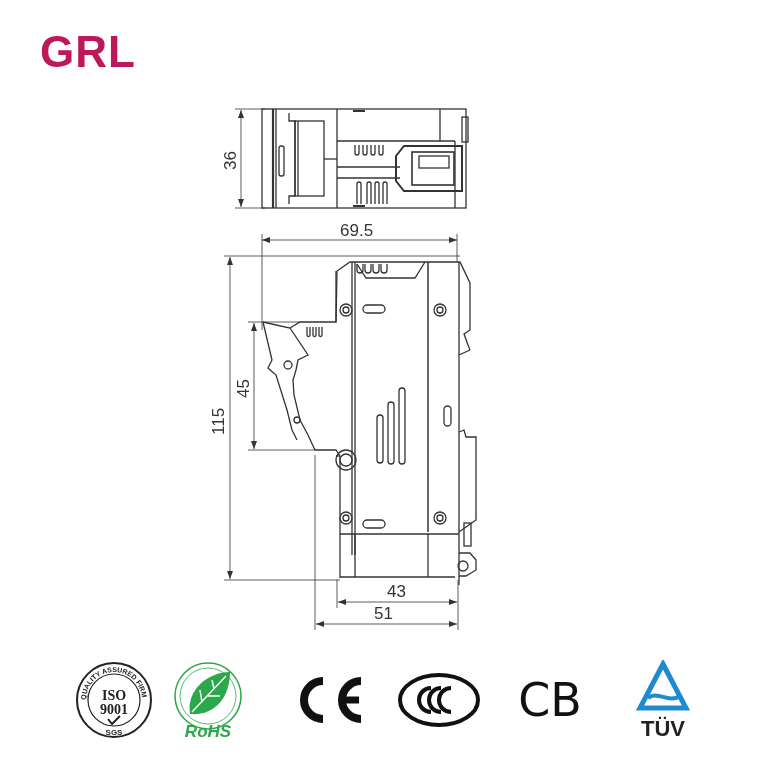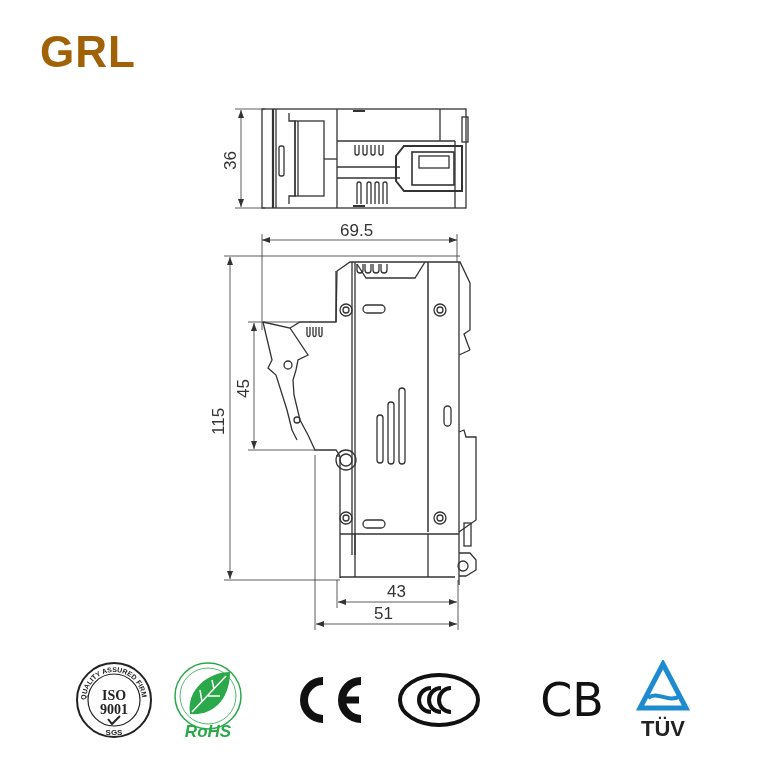--- a/index.html
+++ b/index.html
@@ -7,21 +7,21 @@
   .brand { position:absolute; left:40px; top:30px; font-family:"Liberation Sans", sans-serif; font-weight:bold; font-size:44px; letter-spacing:1px; line-height:1; }
   svg.drawing { position:absolute; left:0; top:0; }
   .dim { font-family:"Liberation Sans", sans-serif; font-size:17px; fill:#333333; }
   .cert { position:absolute; top:660px; height:80px; display:flex; align-items:center; justify-content:center; }
   .cert svg { display:block; }
   .ce-txt { font-family:"DejaVu Sans", sans-serif; font-weight:bold; }
 </style>
 </head>
 <body>
 
-<div class="brand" style="color:#a16207">GRL</div>
+<div class="brand" style="color:#be185d">GRL</div>
 
 <svg class="drawing" width="768" height="768" viewBox="0 0 768 768" fill="none" stroke="#333" stroke-width="1.3">
 
   <g>
 
     <line x1="235" y1="109" x2="265" y2="109" stroke-width="0.8"></line>
     <line x1="235" y1="208" x2="265" y2="208" stroke-width="0.8"></line>
     <line x1="241" y1="110" x2="241" y2="207" stroke-width="0.8"></line>
     <path d="M241 110 l-3 8 h6 z M241 207 l-3 -8 h6 z" fill="#333" stroke="none"></path>
     <text class="dim" transform="translate(236 170) rotate(-90)" stroke="none" fill="#333">36</text>
@@ -166,21 +166,21 @@
 
 <div class="cert" style="left:396px;width:86px;">
   <svg width="84" height="56" viewBox="0 0 84 56">
     <ellipse cx="42" cy="28" rx="39" ry="25" fill="none" stroke="#111" stroke-width="4"></ellipse>
     <path d="M34 16 A12 12 0 1 0 34 40" fill="none" stroke="#111" stroke-width="4"></path>
     <path d="M44 16 A12 12 0 1 0 44 40" fill="none" stroke="#111" stroke-width="4"></path>
     <path d="M54 16 A12 12 0 1 0 54 40" fill="none" stroke="#111" stroke-width="4"></path>
   </svg>
 </div>
 
-<div class="cert" style="left:530px;width:84px;">
+<div class="cert" style="left:508px;width:84px;">
   <div class="ce-txt" style="font-size:46px;color:#111;font-weight:normal;font-family:'DejaVu Sans',sans-serif;">CB</div>
 </div>
 
 <div class="cert" style="left:628px;width:70px;">
   <svg width="66" height="80" viewBox="0 0 66 80">
     <path d="M33 4 L56 48 L10 48 Z" fill="none" stroke="#1e8bd0" stroke-width="5"></path>
     <path d="M18 38 C28 30 38 44 50 36" fill="none" stroke="#1e8bd0" stroke-width="4"></path>
     <text x="33" y="76" text-anchor="middle" font-size="22" font-weight="bold" fill="#222" font-family="Liberation Sans, sans-serif">TÜV</text>
   </svg>
 </div>

